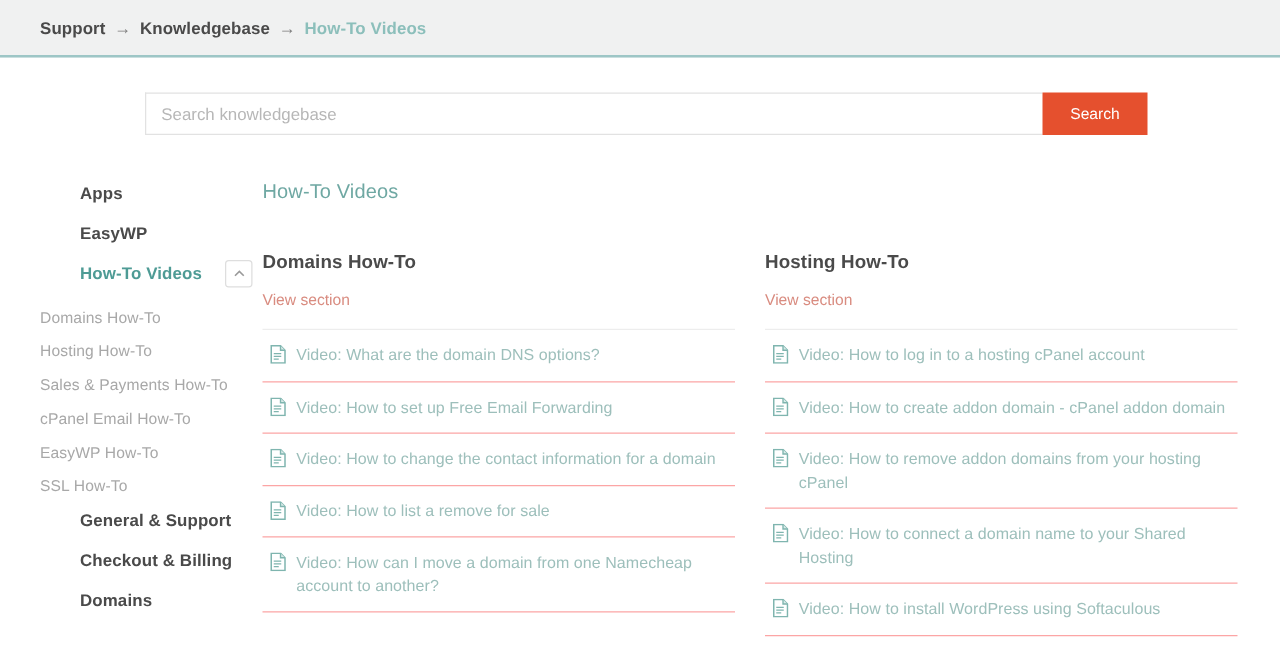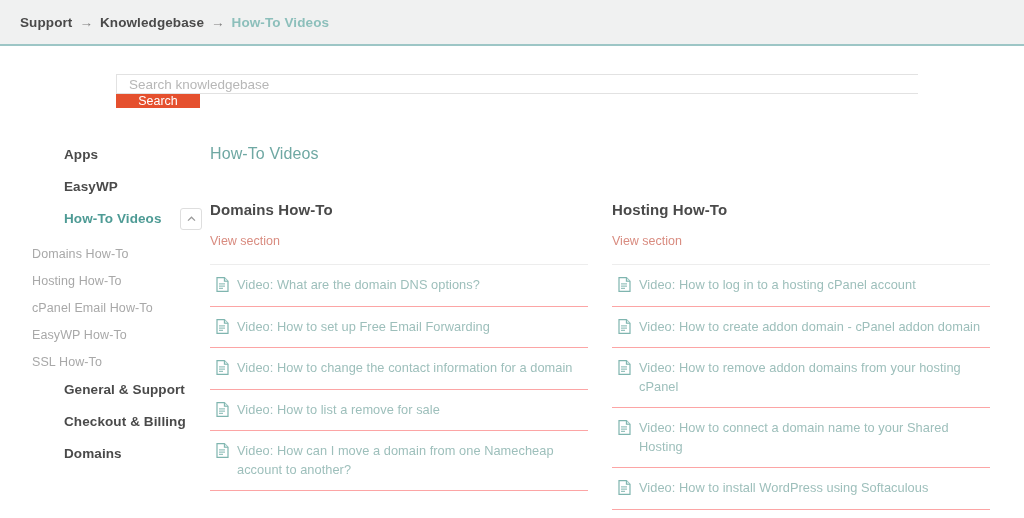--- a/index.html
+++ b/index.html
@@ -14,21 +14,21 @@
     -webkit-font-smoothing: antialiased;
   }
 
   
   .topbar {
     height: 46px;
     background: #f0f1f1;
     border-bottom: 2px solid #9dc6c6;
     display: flex;
     align-items: center;
-    padding-left: 20px;
+    padding-left: 32px;
   }
   .crumbs { display: flex; align-items: center; font-size: 13.5px; }
   .crumb {
     font-weight: bold;
     color: #4a4a4a;
     letter-spacing: .1px;
     text-decoration: none;
   }
   .crumb.current { color: #8cbfbb; }
   .crumb-sep {
@@ -39,21 +39,20 @@
   }
 
   
   .search-wrap {
     padding: 28px 0 0 116px;
   }
   .search-row {
     display: flex;
     width: 802px;
     height: 34px;
-    flex-direction: column;
   }
   .search-input {
     flex: 1;
     border: 1px solid #e2e2e2;
     border-right: none;
     background: #fff;
     font-family: "Liberation Sans", sans-serif;
     font-size: 13.5px;
     color: #555;
     padding: 0 12px;
@@ -194,20 +193,21 @@
         <a class="nav-item active" href="#">How-To Videos</a>
         <button class="toggle-btn">
           <svg width="9" height="6" viewBox="0 0 9 6">
             <path d="M1 4.6 L4.5 1.2 L8 4.6" fill="none" stroke="#9a9a9a" stroke-width="1.3"></path>
           </svg>
         </button>
       </div>
       <div class="nav-sub-list">
         <a class="nav-sub" href="#">Domains How-To</a>
         <a class="nav-sub" href="#">Hosting How-To</a>
+        <a class="nav-sub" href="#">Sales &amp; Payments How-To</a>
         <a class="nav-sub" href="#">cPanel Email How-To</a>
         <a class="nav-sub" href="#">EasyWP How-To</a>
         <a class="nav-sub" href="#">SSL How-To</a>
       </div>
       <a class="nav-item" href="#">General &amp; Support</a>
       <a class="nav-item" href="#">Checkout &amp; Billing</a>
       <a class="nav-item" href="#">Domains</a>
     </nav>
 
   <main class="content">

